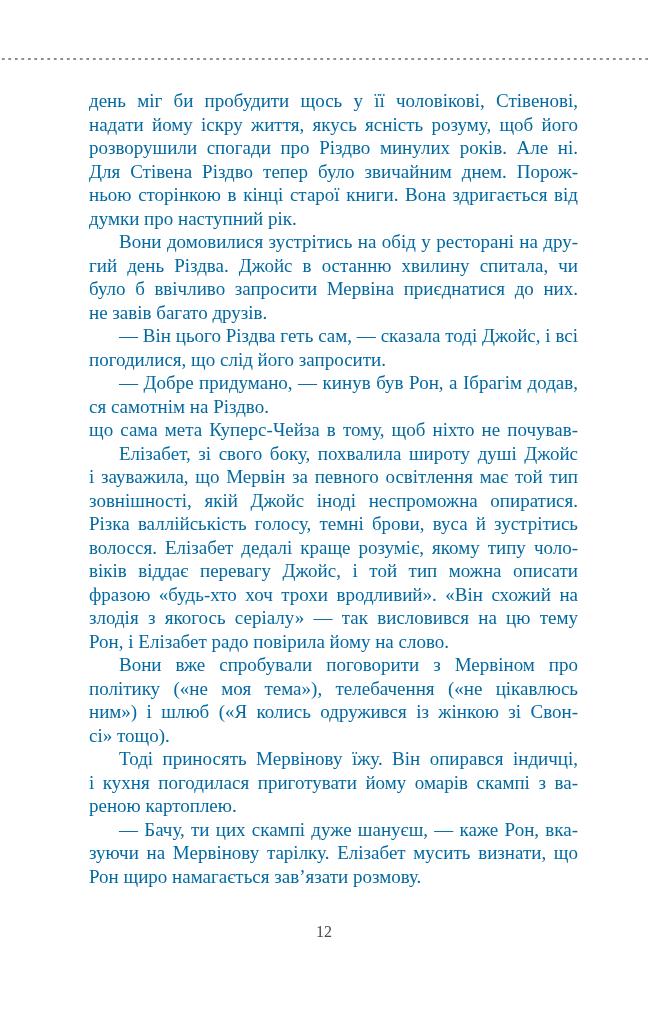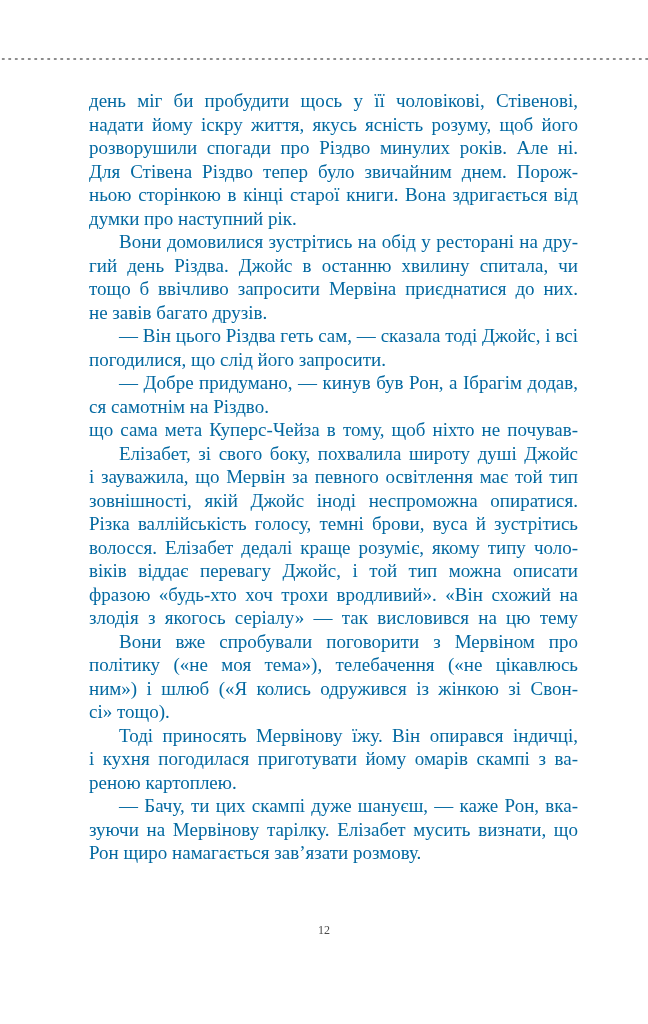--- a/index.html
+++ b/index.html
@@ -48,62 +48,63 @@
   }
   .para.indent .line:first-child {
     text-indent: 30px;
   }
   .page-number {
     position: absolute;
     top: 923px;
     left: 0;
     width: 648px;
     text-align: center;
-    font-size: 12px;
+    font-size: 16px;
     color: #4a4a4a;
   }
 </style>
 </head>
 <body>
 
 <main>
   <div class="dotted-separator"></div>
   <div class="text-block">
       <div class="para">
         <div class="line">день міг би пробудити щось у її чоловікові, Стівенові,</div>
         <div class="line">надати йому іскру життя, якусь ясність розуму, щоб його</div>
         <div class="line">розворушили спогади про Різдво минулих років. Але ні.</div>
         <div class="line">Для Стівена Різдво тепер було звичайним днем. Порож-</div>
         <div class="line">ньою сторінкою в кінці старої книги. Вона здригається від</div>
         <div class="line last">думки про наступний рік.</div>
       </div>
       <div class="para indent">
         <div class="line">Вони домовилися зустрітись на обід у ресторані на дру-</div>
         <div class="line">гий день Різдва. Джойс в останню хвилину спитала, чи</div>
-        <div class="line">тощо б ввічливо запросити Мервіна приєднатися до них.</div>
+        <div class="line">було б ввічливо запросити Мервіна приєднатися до них.</div>
         <div class="line last">не завів багато друзів.</div>
       </div>
       <div class="para indent">
         <div class="line">— Він цього Різдва геть сам, — сказала тоді Джойс, і всі</div>
         <div class="line last">погодилися, що слід його запросити.</div>
       </div>
       <div class="para indent">
         <div class="line">— Добре придумано, — кинув був Рон, а Ібрагім додав,</div>
         <div class="line last">ся самотнім на Різдво.</div>
         <div class="line">що сама мета Куперс-Чейза в тому, щоб ніхто не почував-</div>
       </div>
       <div class="para indent">
         <div class="line">Елізабет, зі свого боку, похвалила широту душі Джойс</div>
         <div class="line">і зауважила, що Мервін за певного освітлення має той тип</div>
         <div class="line">зовнішності, якій Джойс іноді неспроможна опиратися.</div>
         <div class="line">Різка валлійськість голосу, темні брови, вуса й зустрітись</div>
         <div class="line">волосся. Елізабет дедалі краще розуміє, якому типу чоло-</div>
         <div class="line">віків віддає перевагу Джойс, і той тип можна описати</div>
         <div class="line">фразою «будь-хто хоч трохи вродливий». «Він схожий на</div>
         <div class="line">злодія з якогось серіалу» — так висловився на цю тему</div>
+        <div class="line last">Рон, і Елізабет радо повірила йому на слово.</div>
       </div>
       <div class="para indent">
         <div class="line">Вони вже спробували поговорити з Мервіном про</div>
         <div class="line">політику («не моя тема»), телебачення («не цікавлюсь</div>
         <div class="line">ним») і шлюб («Я колись одружився із жінкою зі Свон-</div>
         <div class="line last">сі» тощо).</div>
       </div>
       <div class="para indent">
         <div class="line">Тоді приносять Мервінову їжу. Він опирався індичці,</div>
         <div class="line">і кухня погодилася приготувати йому омарів скампі з ва-</div>

